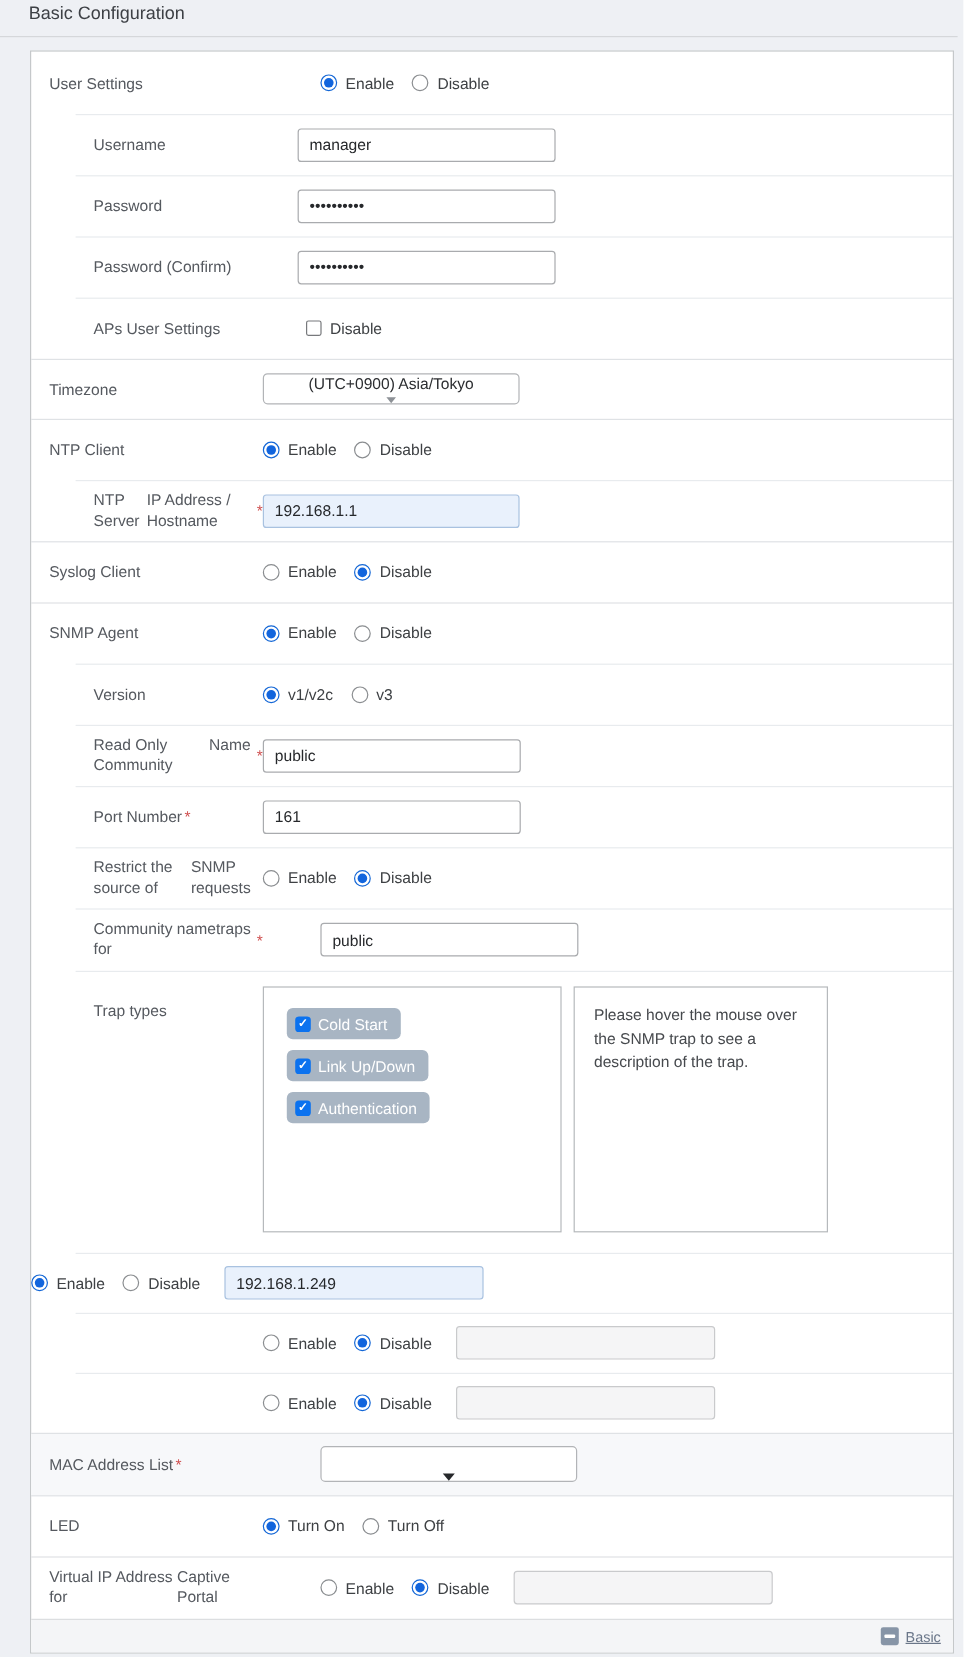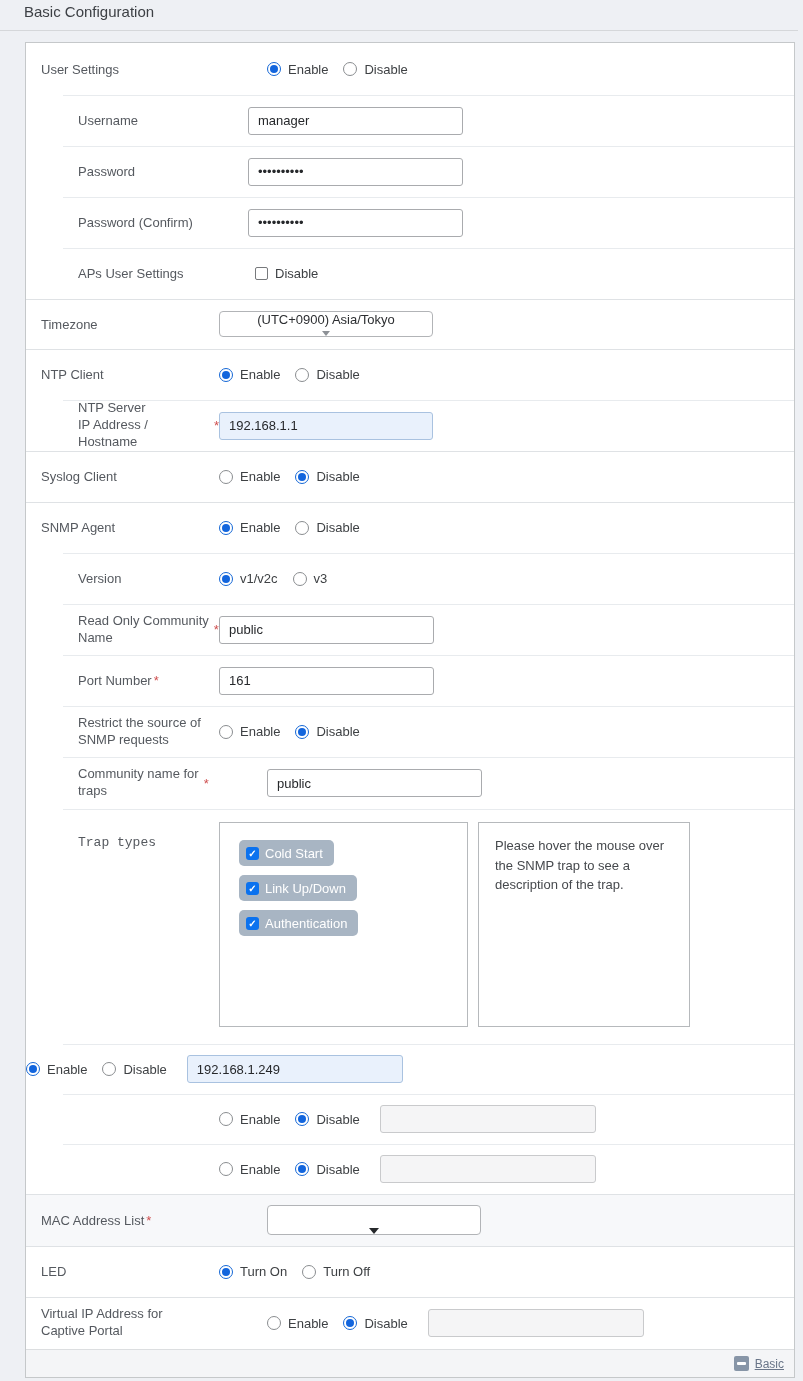--- a/index.html
+++ b/index.html
@@ -11,22 +11,22 @@
 
   .row { position:relative; display:flex; align-items:center; height:51px; }
   .h52 { height:52px;gap:48px; } .h50 { height:50px; } .h235 { height:235px; }
   .dv-full::before, .dv-indent::before { content:""; position:absolute; top:0; right:0; height:1px; background:#dfe2e5; left:0; }
   .dv-indent::before { left:37px; background:#e8ebee; }
   .macbg { background:#f7f8fa; }
 
   .lcell { flex:0 0 193px; padding-left:15px; display:flex; align-items:center; font-size:13px; color:#55595f; }
   .lcell.sub { padding-left:52px; }
   .lcell.wide { flex-basis:222px; }
-  .lcell.top { align-self:flex-start; margin-top:26px;font-family:Liberation Mono, monospace; }
-  .lines { display:flex; flex-direction:column; line-height:1.3; }
+  .lcell.top { align-self:flex-start; margin-top:26px; }
+  .lines { display:flex; flex-direction:row; line-height:1.3; }
   .req { color:#cf4f4f; margin-left:5px; font-size:13px; }
   .req.inline { margin-left:2px; }
   .ccell { flex:1; display:flex; align-items:center; }
 
   .radio { width:14px; height:14px; border:1px solid #8a8d90; border-radius:50%; background:#fff;
            display:inline-flex; align-items:center; justify-content:center; flex:none; cursor:pointer; }
   .radio .dot { width:8px; height:8px; border-radius:50%; background:#1265dd; display:none; }
   .radio.checked { border-color:#1467d6; }
   .radio.checked .dot { display:block; }
   .optlbl { margin-left:7px; font-size:13px; color:#3e4144; }

